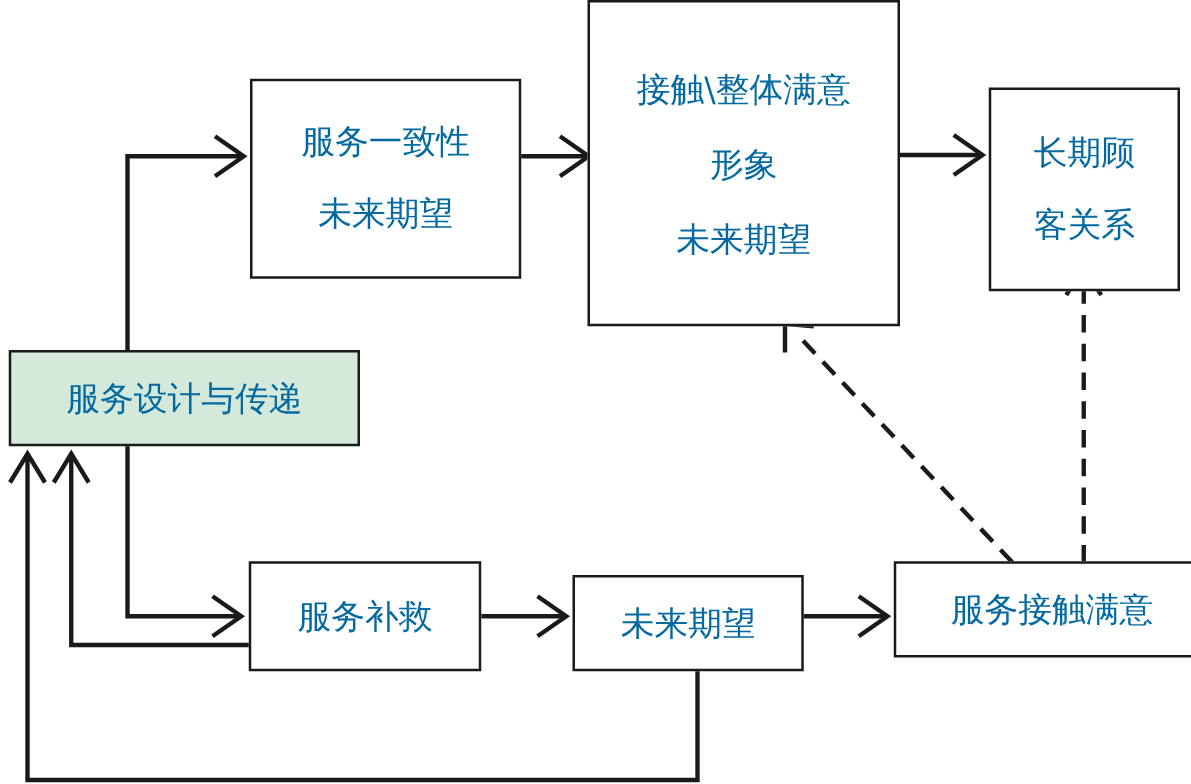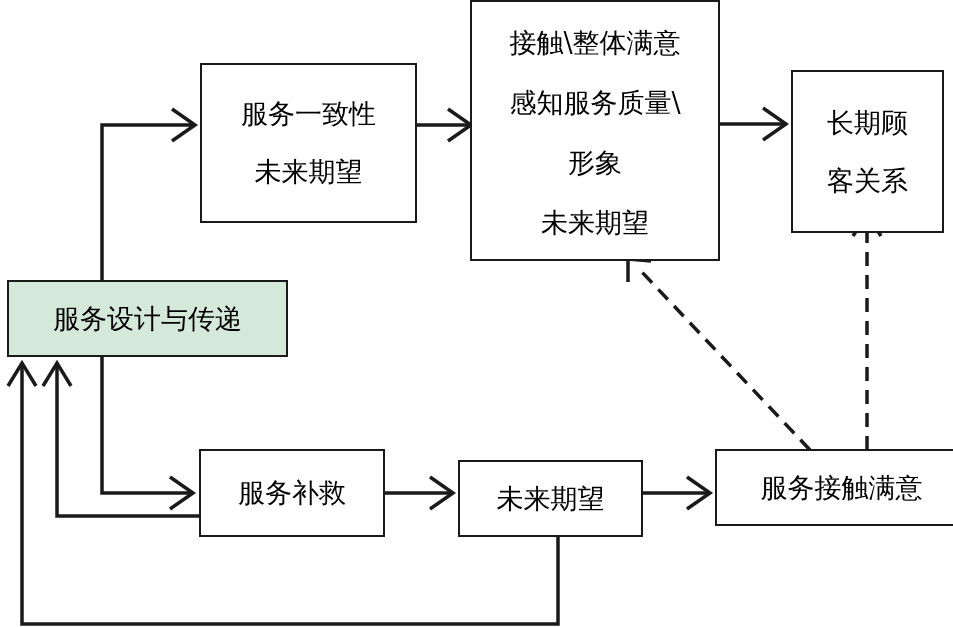--- a/index.html
+++ b/index.html
@@ -8,21 +8,21 @@
     .box {
       position: absolute;
       box-sizing: border-box;
       border: 2px solid #1a1a1a;
       background: #ffffff;
       display: flex;
       flex-direction: column;
       align-items: center;
       justify-content: center;
       font-family: "DejaVu Serif", "Liberation Serif", serif;
-      color: #000000;
+      color: #0369a1;
       font-size: 27px;
       text-align: center;
     }
     .box .line { display: block; white-space: nowrap; }
     #box-consistency .line { line-height: 58px; }
     #box-perception .line { line-height: 60px; }
     #box-longterm .line { line-height: 58px; }
   </style>
 </head>
 <body>
@@ -66,21 +66,20 @@
   <span class="line">服务设计与传递</span>
 </div>
 
 <div class="box" id="box-consistency" style="left:200px; top:63px; width:217px; height:160px;">
   <span class="line">服务一致性</span>
   <span class="line">未来期望</span>
 </div>
 
 <div class="box" id="box-perception" style="left:470px; top:0px; width:250px; height:261px; padding-top:4px;">
   <span class="line">接触\整体满意</span>
-  <span class="line">感知服务质量\</span>
   <span class="line">形象</span>
   <span class="line">未来期望</span>
 </div>
 
 <div class="box" id="box-longterm" style="left:791px; top:42px; width:153px; height:163px;margin-top:28px;">
   <span class="line">长期顾</span>
   <span class="line">客关系</span>
 </div>
 
 <div class="box" id="box-failure" style="left:199px; top:449px; width:186px; height:88px;">

